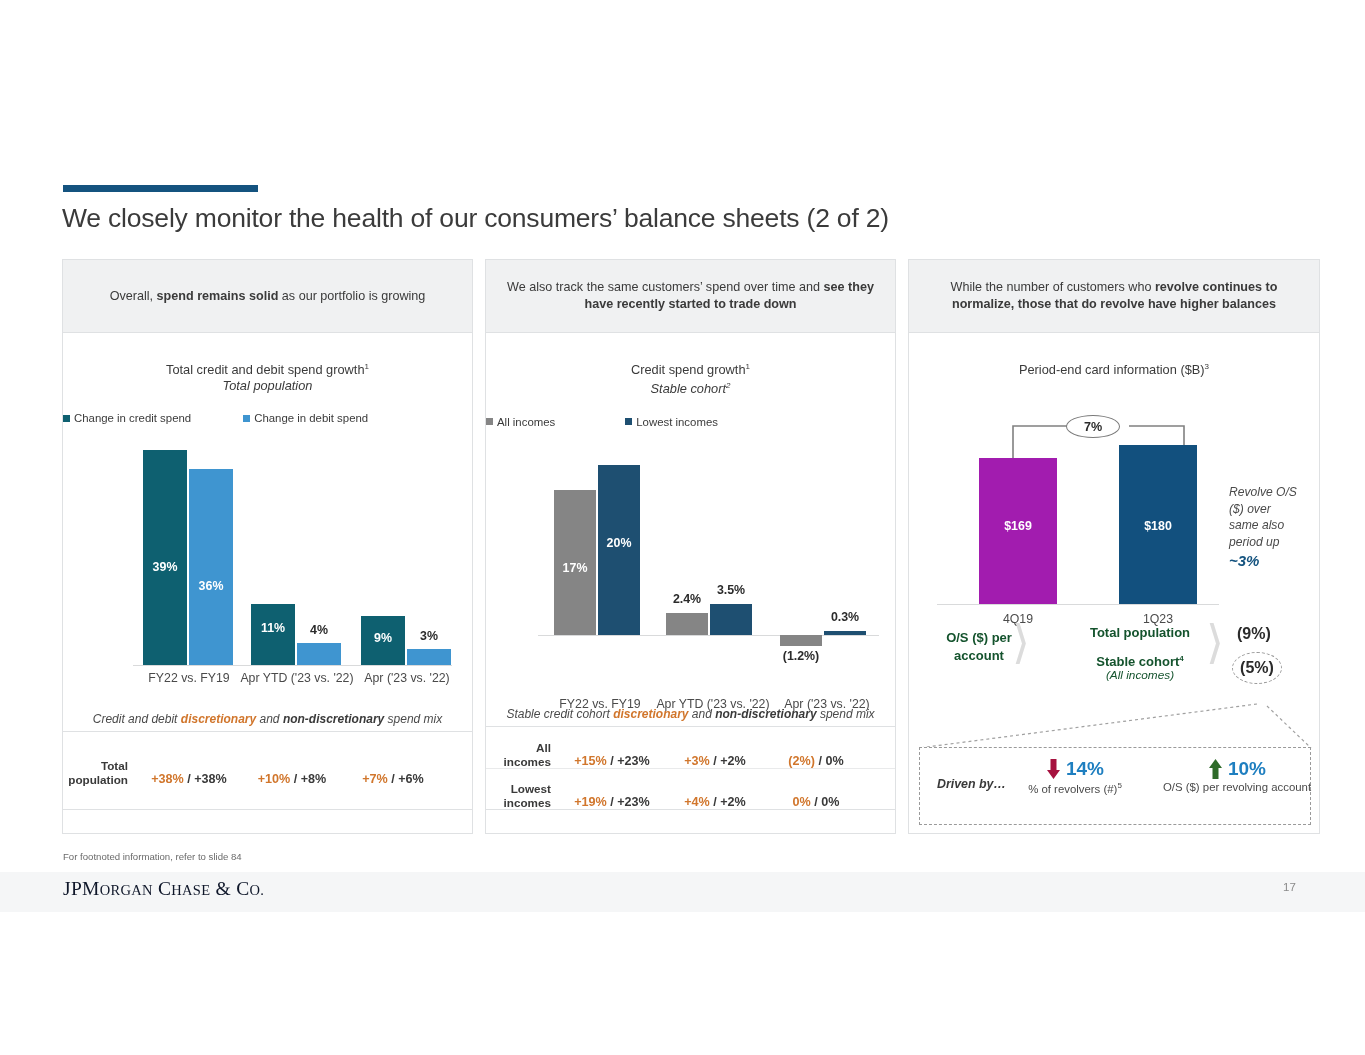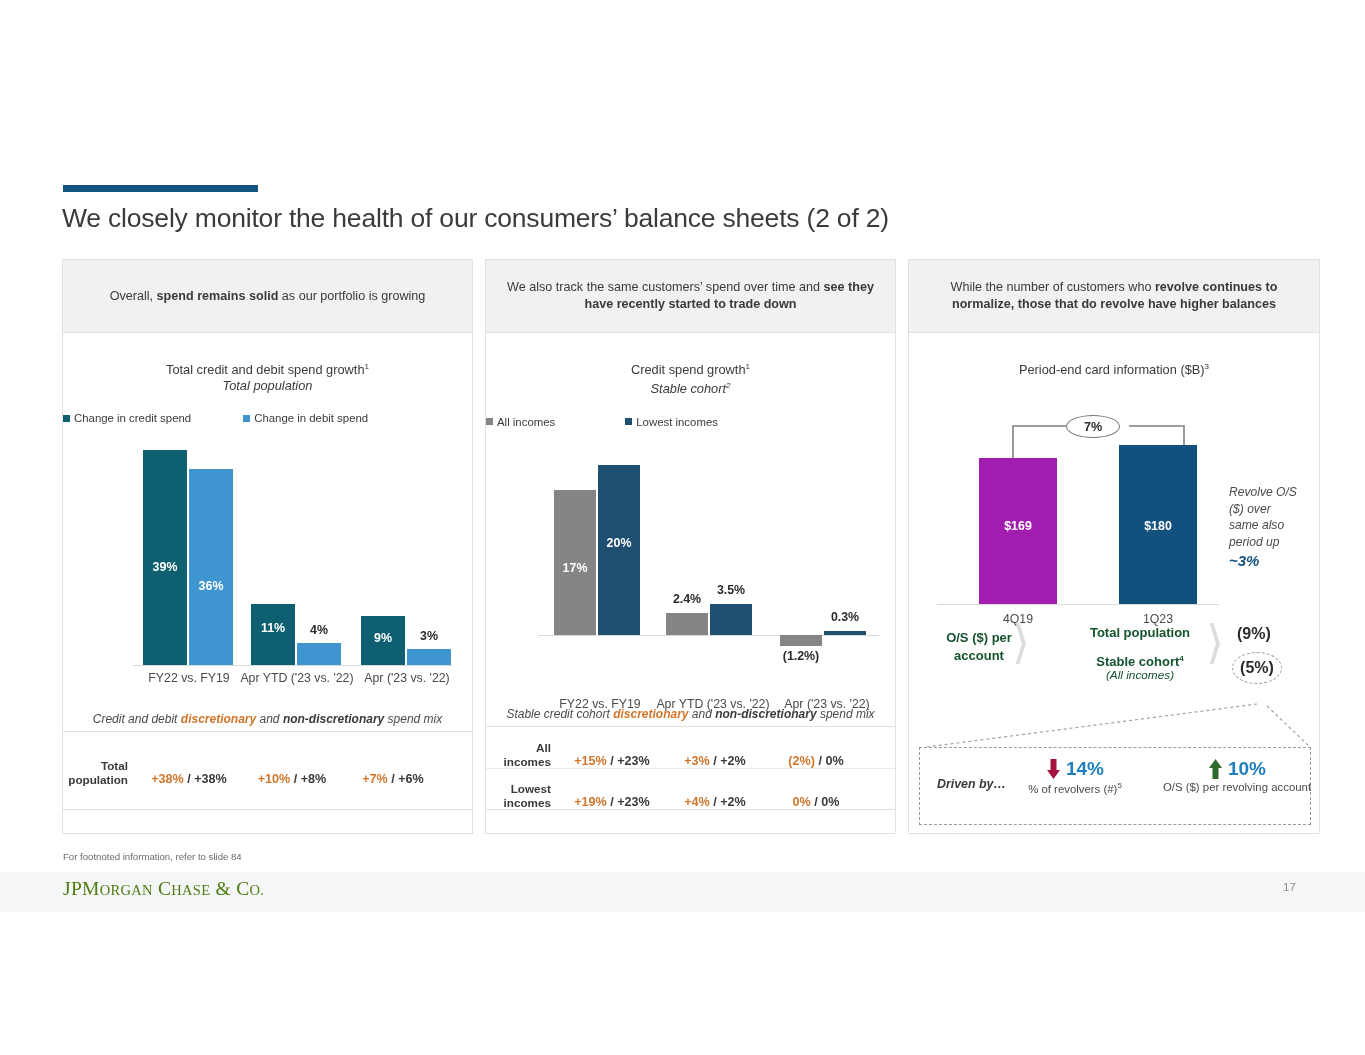--- a/index.html
+++ b/index.html
@@ -141,21 +141,21 @@
   #footnote {
     position:absolute; left:63px; top:851px;
     font-size:9.6px; color:#6b6b6b;
   }
   #footer-bar {
     position:absolute; left:0; top:872px; width:1365px; height:40px;
     background:#f5f6f7;
   }
   #logo {
     position:absolute; left:63px; top:878px;
-    font-family:"Liberation Serif", serif; color:#4d7c0f;
+    font-family:"Liberation Serif", serif; color:#0f172a;
     font-size:19.5px; letter-spacing:0.3px; white-space:nowrap;
   }
   #logo .sc { font-size:14.5px; }
   #page-num {
     position:absolute; left:1283px; top:881px;
     font-size:11.5px; color:#8a8a8a;
   }
 </style>
 </head>
 <body>

